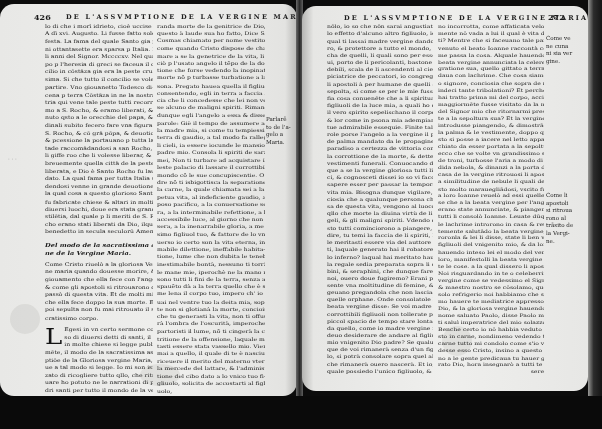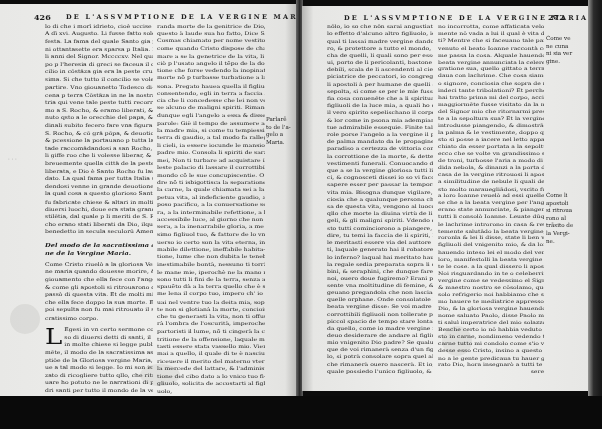--- a/index.html
+++ b/index.html
@@ -10,20 +10,21 @@
     position: relative;
   }
   .spread {
     position: absolute; left: 0; top: 0; width: 602px; height: 429px;
     background: #0c0c0c;
   }
   .page {
     position: absolute; top: 4px; height: 392px;
     background: #ececea;
     overflow: hidden;
+    border-radius: 14px;
   }
   .page.left { left: 0; width: 297px; background: linear-gradient(90deg,#e8e8e6 0%,#efefed 60%,#e3e3e1 96%,#b8b8b6 100%); }
   .page.right { left: 302px; width: 286px; top: 6px; height: 385px; background: linear-gradient(90deg,#b5b5b3 0%,#e6e6e4 4%,#efefed 50%,#e7e7e5 100%); }
   .gutter {
     position: absolute; left: 296px; top: 0; width: 7px; height: 400px;
     background: linear-gradient(90deg,#6a6a6a,#2a2a2a 50%,#5e5e5e);
   }
   .right-edge {
     position: absolute; left: 588px; top: 0; width: 14px; height: 429px;
     background: linear-gradient(90deg,#9a9a98,#2c2c2c 40%,#151515);

